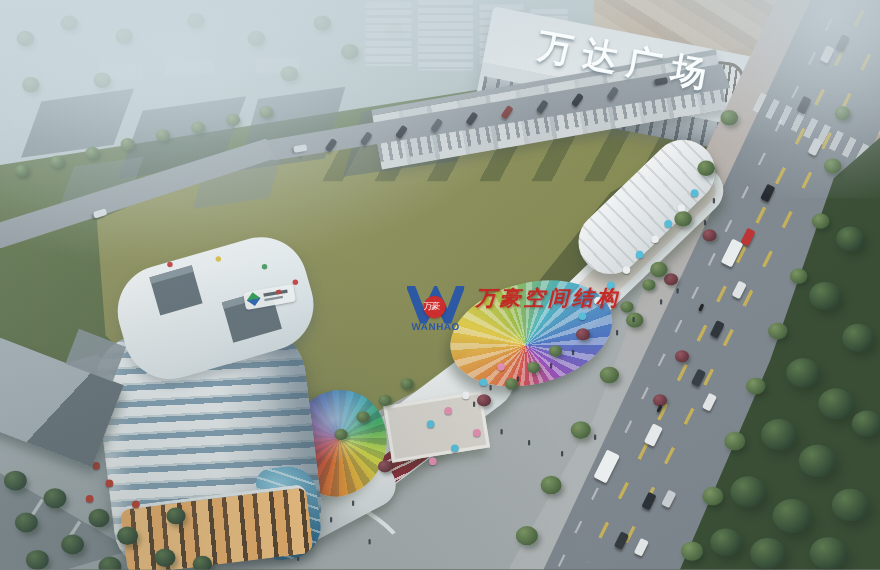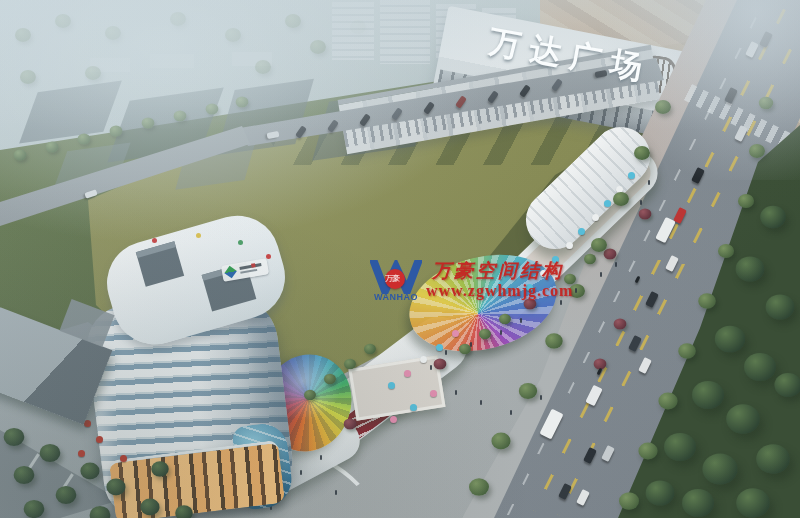--- a/index.html
+++ b/index.html
@@ -346,16 +346,15 @@
     text-shadow:0 2px 3px rgba(110,125,135,.75);">万达广场</div>
 
   <div class="abs" style="left:368px;top:256px;width:240px;height:64px;opacity:.96;">
     <svg width="52" height="34" viewBox="0 0 52 34" style="position:absolute;left:2px;top:4px;">
       <path d="M4 2 L15 31 L26 7 L37 31 L48 2" fill="none" stroke="#2a57a8" stroke-width="8" stroke-linecap="square" stroke-linejoin="miter"></path>
     </svg>
     <div class="abs" style="left:17px;top:13px;width:20px;height:20px;border-radius:50%;background:#d02a2c;color:#ffffff;
       font-size:8px;line-height:20px;text-align:left;letter-spacing:-1px;box-shadow:0 1px 2px rgba(80,0,0,.4);">万豪</div>
     <div class="abs" style="left:0;top:36px;width:56px;text-align:center;font-size:9px;font-weight:bold;color:#2a57a8;letter-spacing:.5px;">WANHAO</div>
     <div class="abs wm-cn" style="left:64px;top:2px;font-size:19px;color:#c42522;letter-spacing:3px;white-space:nowrap;text-shadow:1px 1px 2px rgba(120,0,0,.4);font-style:italic;">万豪空间结构</div>
-    <div class="abs wm-cn" style="left:58px;top:26px;font-size:16px;color:#c42522;letter-spacing:1px;white-space:nowrap;text-shadow:1px 1px 2px rgba(120,0,0,.4);">www.zgwhmjg.com</div>
   </div>
 
 </div>
 
 </body></html>

